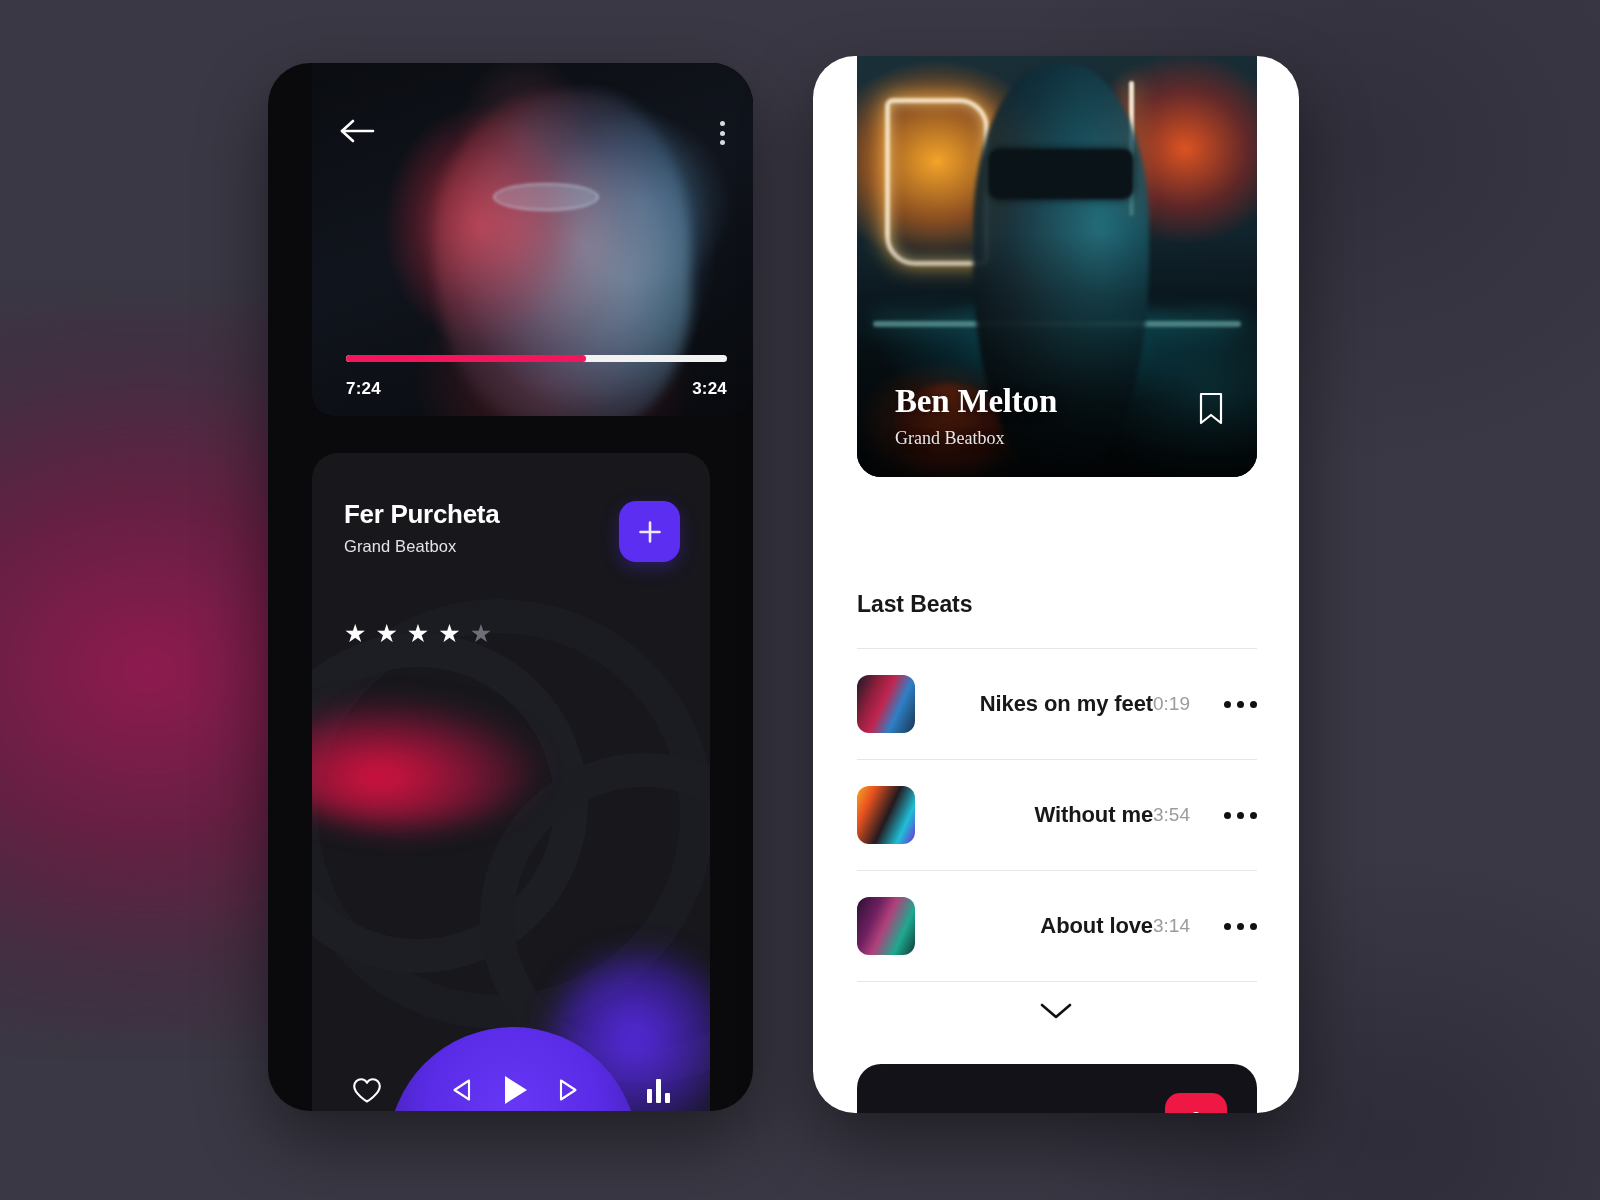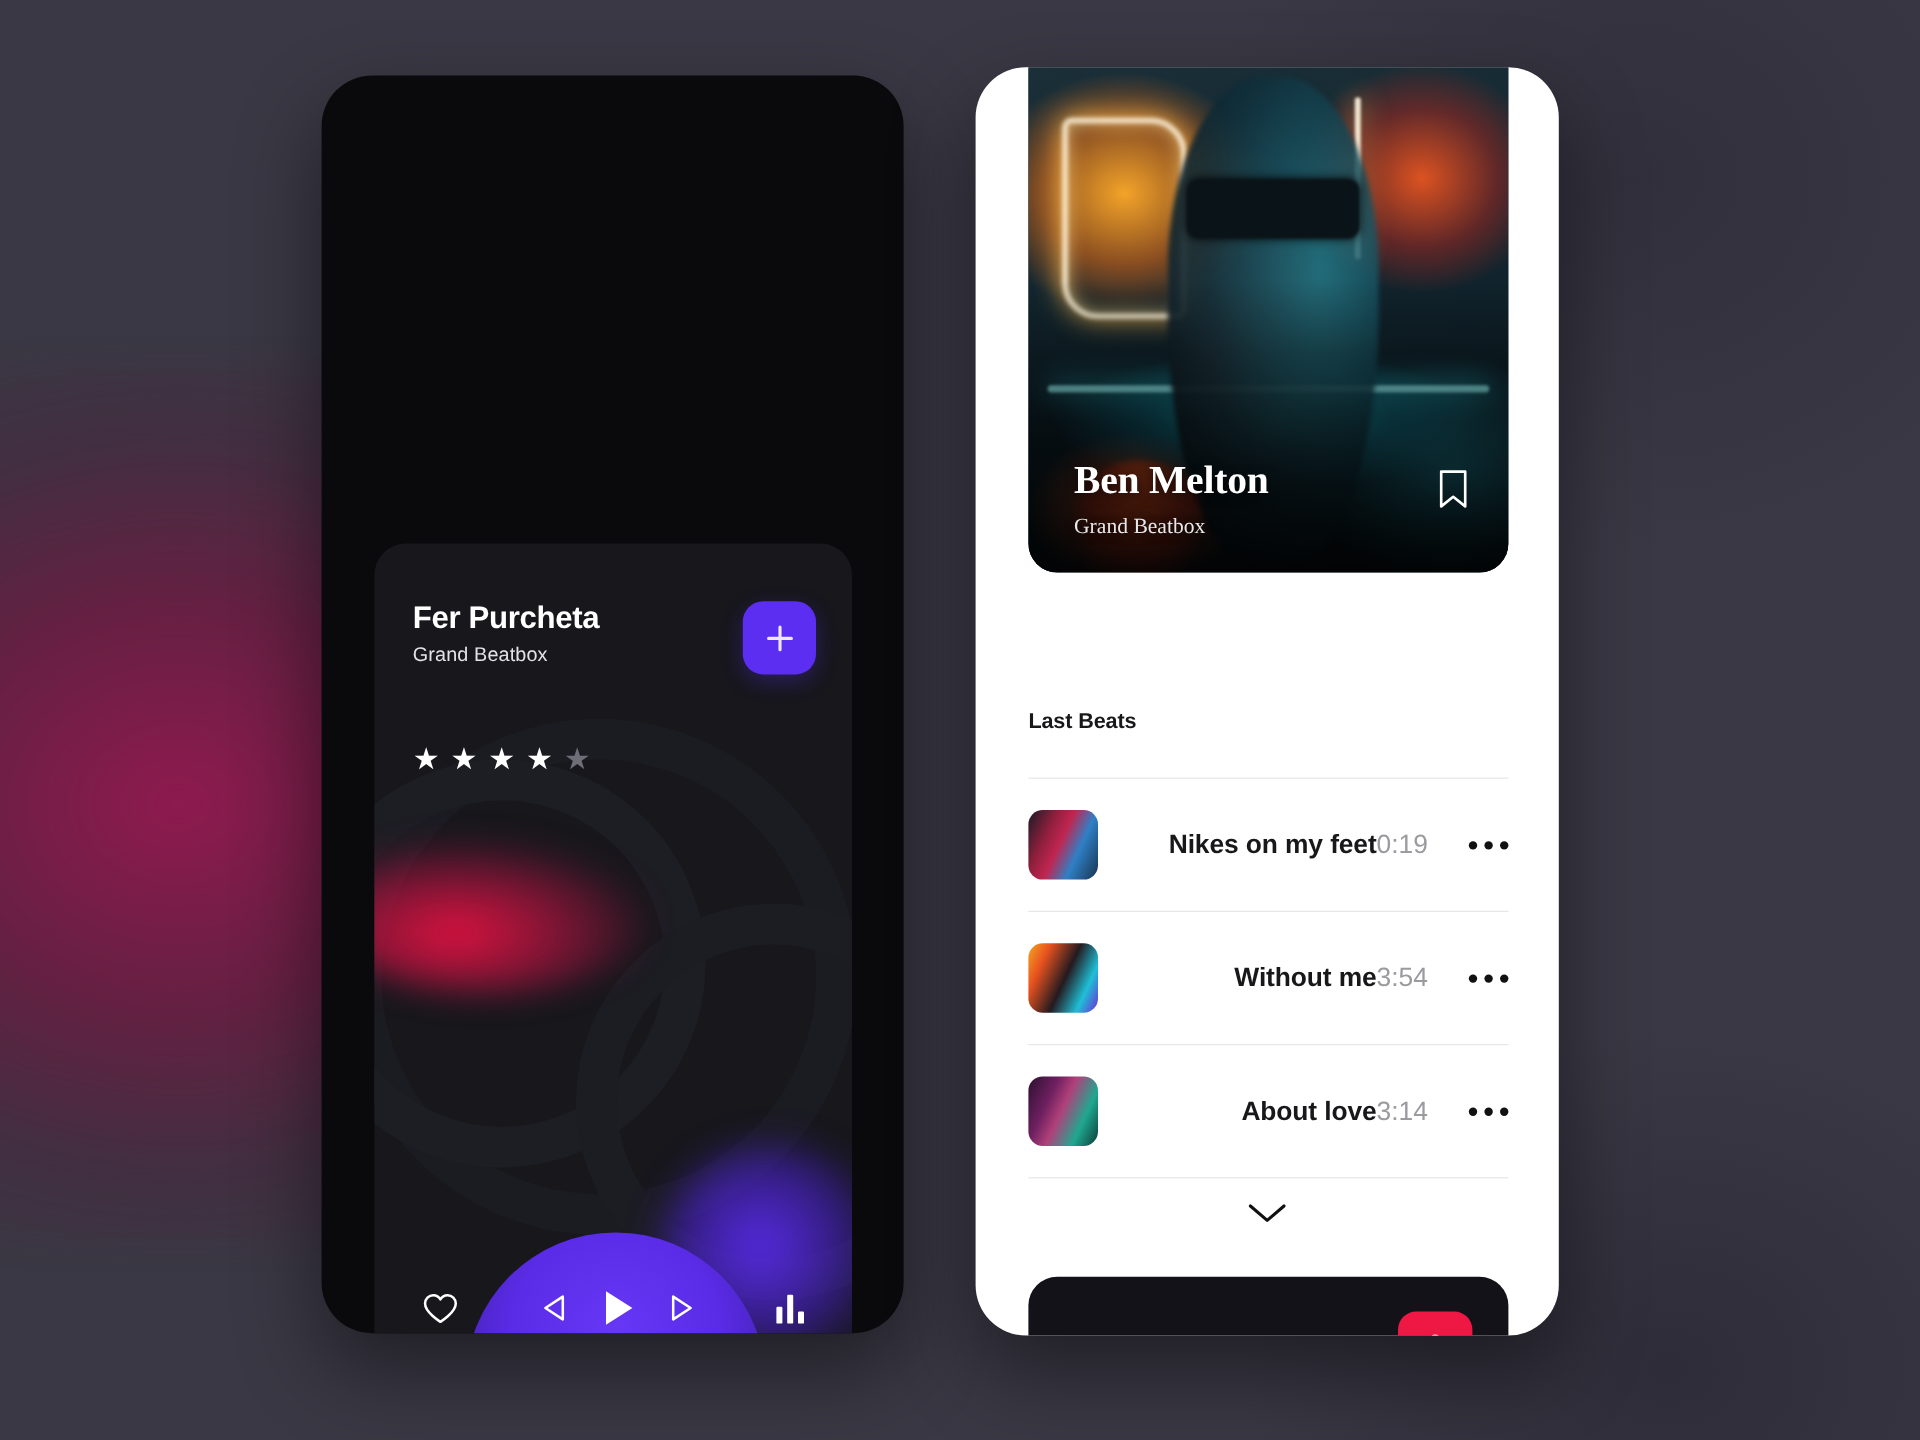--- a/index.html
+++ b/index.html
@@ -308,21 +308,21 @@
     text-shadow: 0 2px 8px rgba(0,0,0,0.6);
   }
   .bookmark-btn {
     position: absolute; right: 32px; bottom: 46px;
     cursor: pointer;
   }
 
   .section-title {
     position: absolute;
     left: 44px; top: 535px;
-    color: #18181b; font-size: 18px; font-weight: 700;
+    color: #18181b; font-size: 23px; font-weight: 700;
     letter-spacing: -0.1px;
   }
   .list {
     position: absolute;
     left: 44px; right: 42px; top: 592px;
   }
   .divider { height: 1px; background: #e6e6e8; width: 100%; }
   .row {
     display: flex; align-items: center;
     height: 110px;
@@ -339,21 +339,21 @@
   .thumb.t0 { background: linear-gradient(115deg, #1a1a28 0%, #8e1f3c 28%, #c02550 46%, #2f80c6 68%, #18324e 100%); }
   .thumb.t1 { background: linear-gradient(115deg, #f5a623 0%, #e8521f 22%, #241a20 52%, #1fbfd6 78%, #6e2ad6 100%); }
   .thumb.t2 { background: linear-gradient(115deg, #2b1030 0%, #6e2060 30%, #b0407a 48%, #1fa890 74%, #0d3a36 100%); }
   .row-title {
     margin-left: 48px;
     color: #18181b; font-size: 22px; font-weight: 700;
     letter-spacing: -0.1px;
     flex: 1;
   }
   .row-time {
-    color: #9b9b9f; font-size: 22px; font-weight: 400;
+    color: #9b9b9f; font-size: 19px; font-weight: 400;
     margin-right: 34px;
   }
   .row-more {
     display: flex; gap: 6px; align-items: center;
     cursor: pointer;
   }
   .row-more i { width: 7px; height: 7px; border-radius: 50%; background: #111114; display: block; }
 
   .chevron-wrap {
     position: absolute;
@@ -382,20 +382,50 @@
 </style>
 </head>
 <body>
 
 <div class="bg-glow-dark-tr"></div>
 <div class="bg-glow-dark-br"></div>
 <div class="bg-glow-magenta"></div>
 
 <div class="phone" id="phone-left">
 
+  <div class="video-area">
+    <div class="video-img">
+      <div class="video-silhouette"></div>
+      <div class="video-glasses"></div>
+    </div>
+
+    <div class="back-arrow">
+      <svg width="36" height="30" viewBox="0 0 36 30" fill="none">
+        <path d="M2 15 H33" stroke="#ffffff" stroke-width="2.6" stroke-linecap="round"></path>
+        <path d="M13 5 L2 15 L13 25" stroke="#ffffff" stroke-width="2.6" stroke-linecap="round" stroke-linejoin="round"></path>
+      </svg>
+    </div>
+
+    <div class="kebab">
+      <i></i>
+      <i></i>
+      <i></i>
+    </div>
+
+    <div class="progress-wrap">
+      <div class="progress-track">
+        <div class="progress-fill" style="width: 63%;"></div>
+      </div>
+    </div>
+
+    <div class="time-row">
+      <span>7:24</span>
+      <span>3:24</span>
+    </div>
+  </div>
 
   <div class="info-card">
     <div class="rings">
       <div class="ring ring-2"></div>
       <div class="ring ring-1"></div>
       <div class="ring ring-3"></div>
       <div class="glow-red"></div>
       <div class="glow-purple"></div>
       <div class="dome"></div>
     </div>

